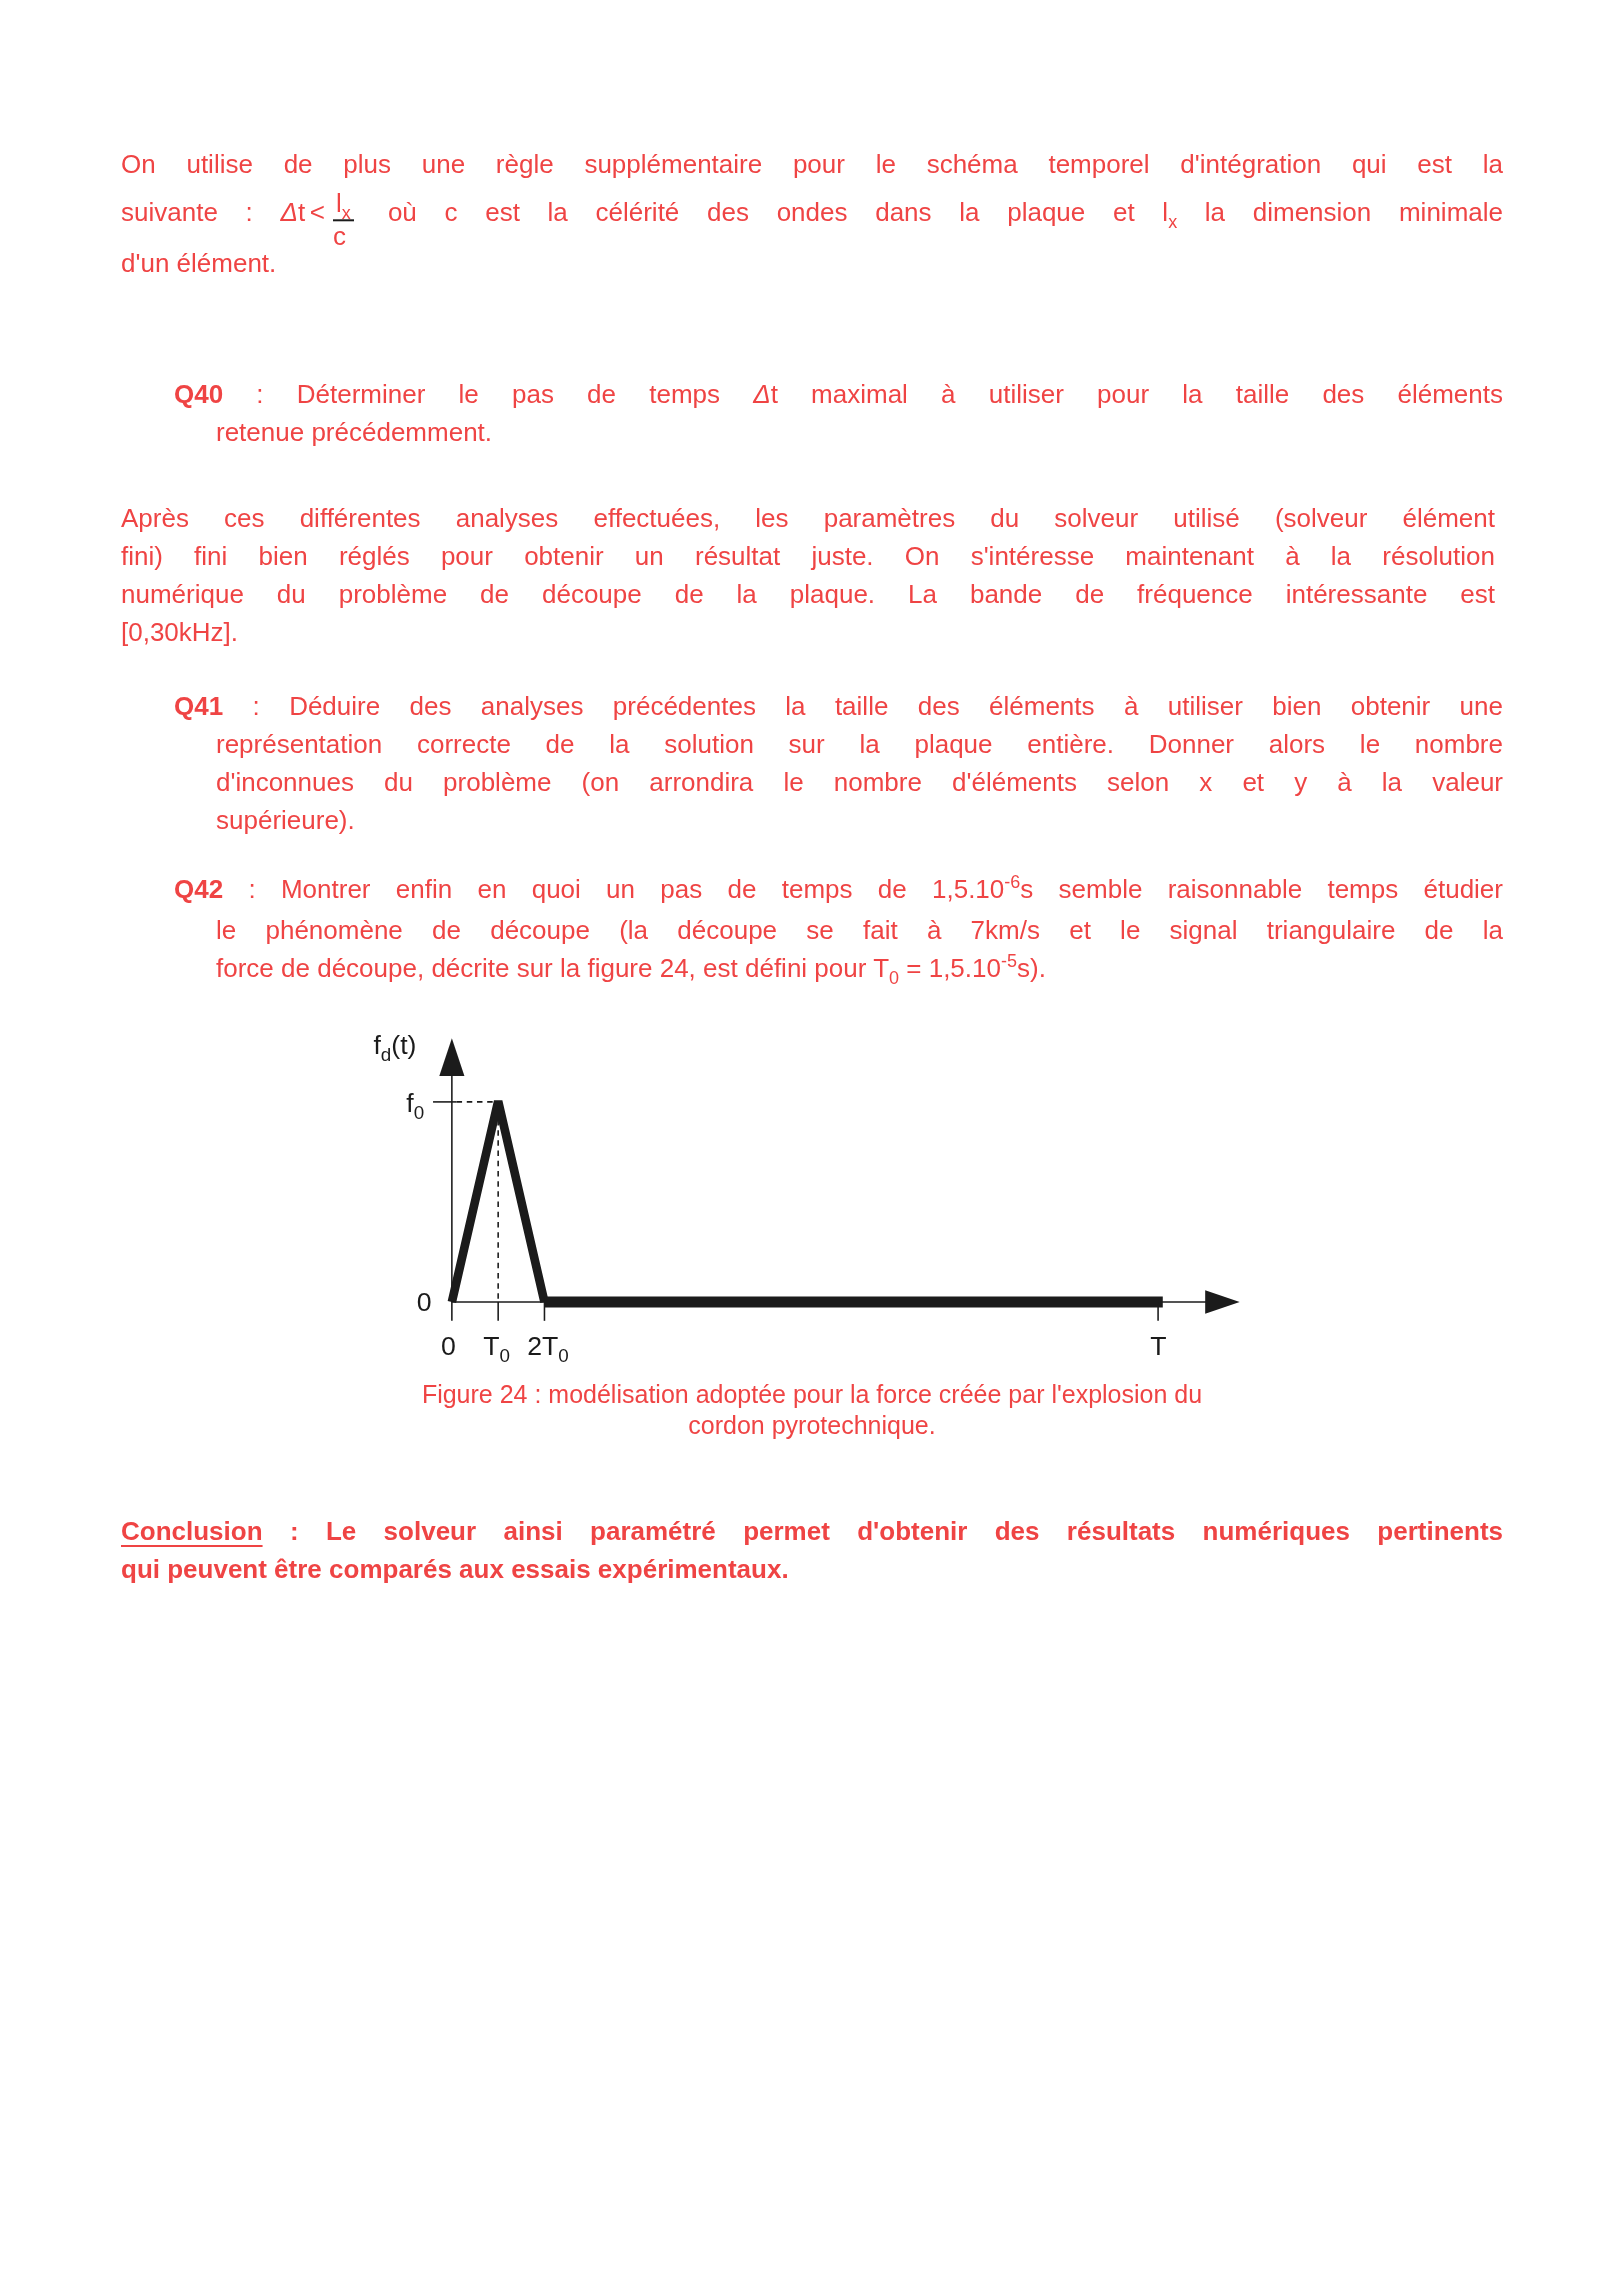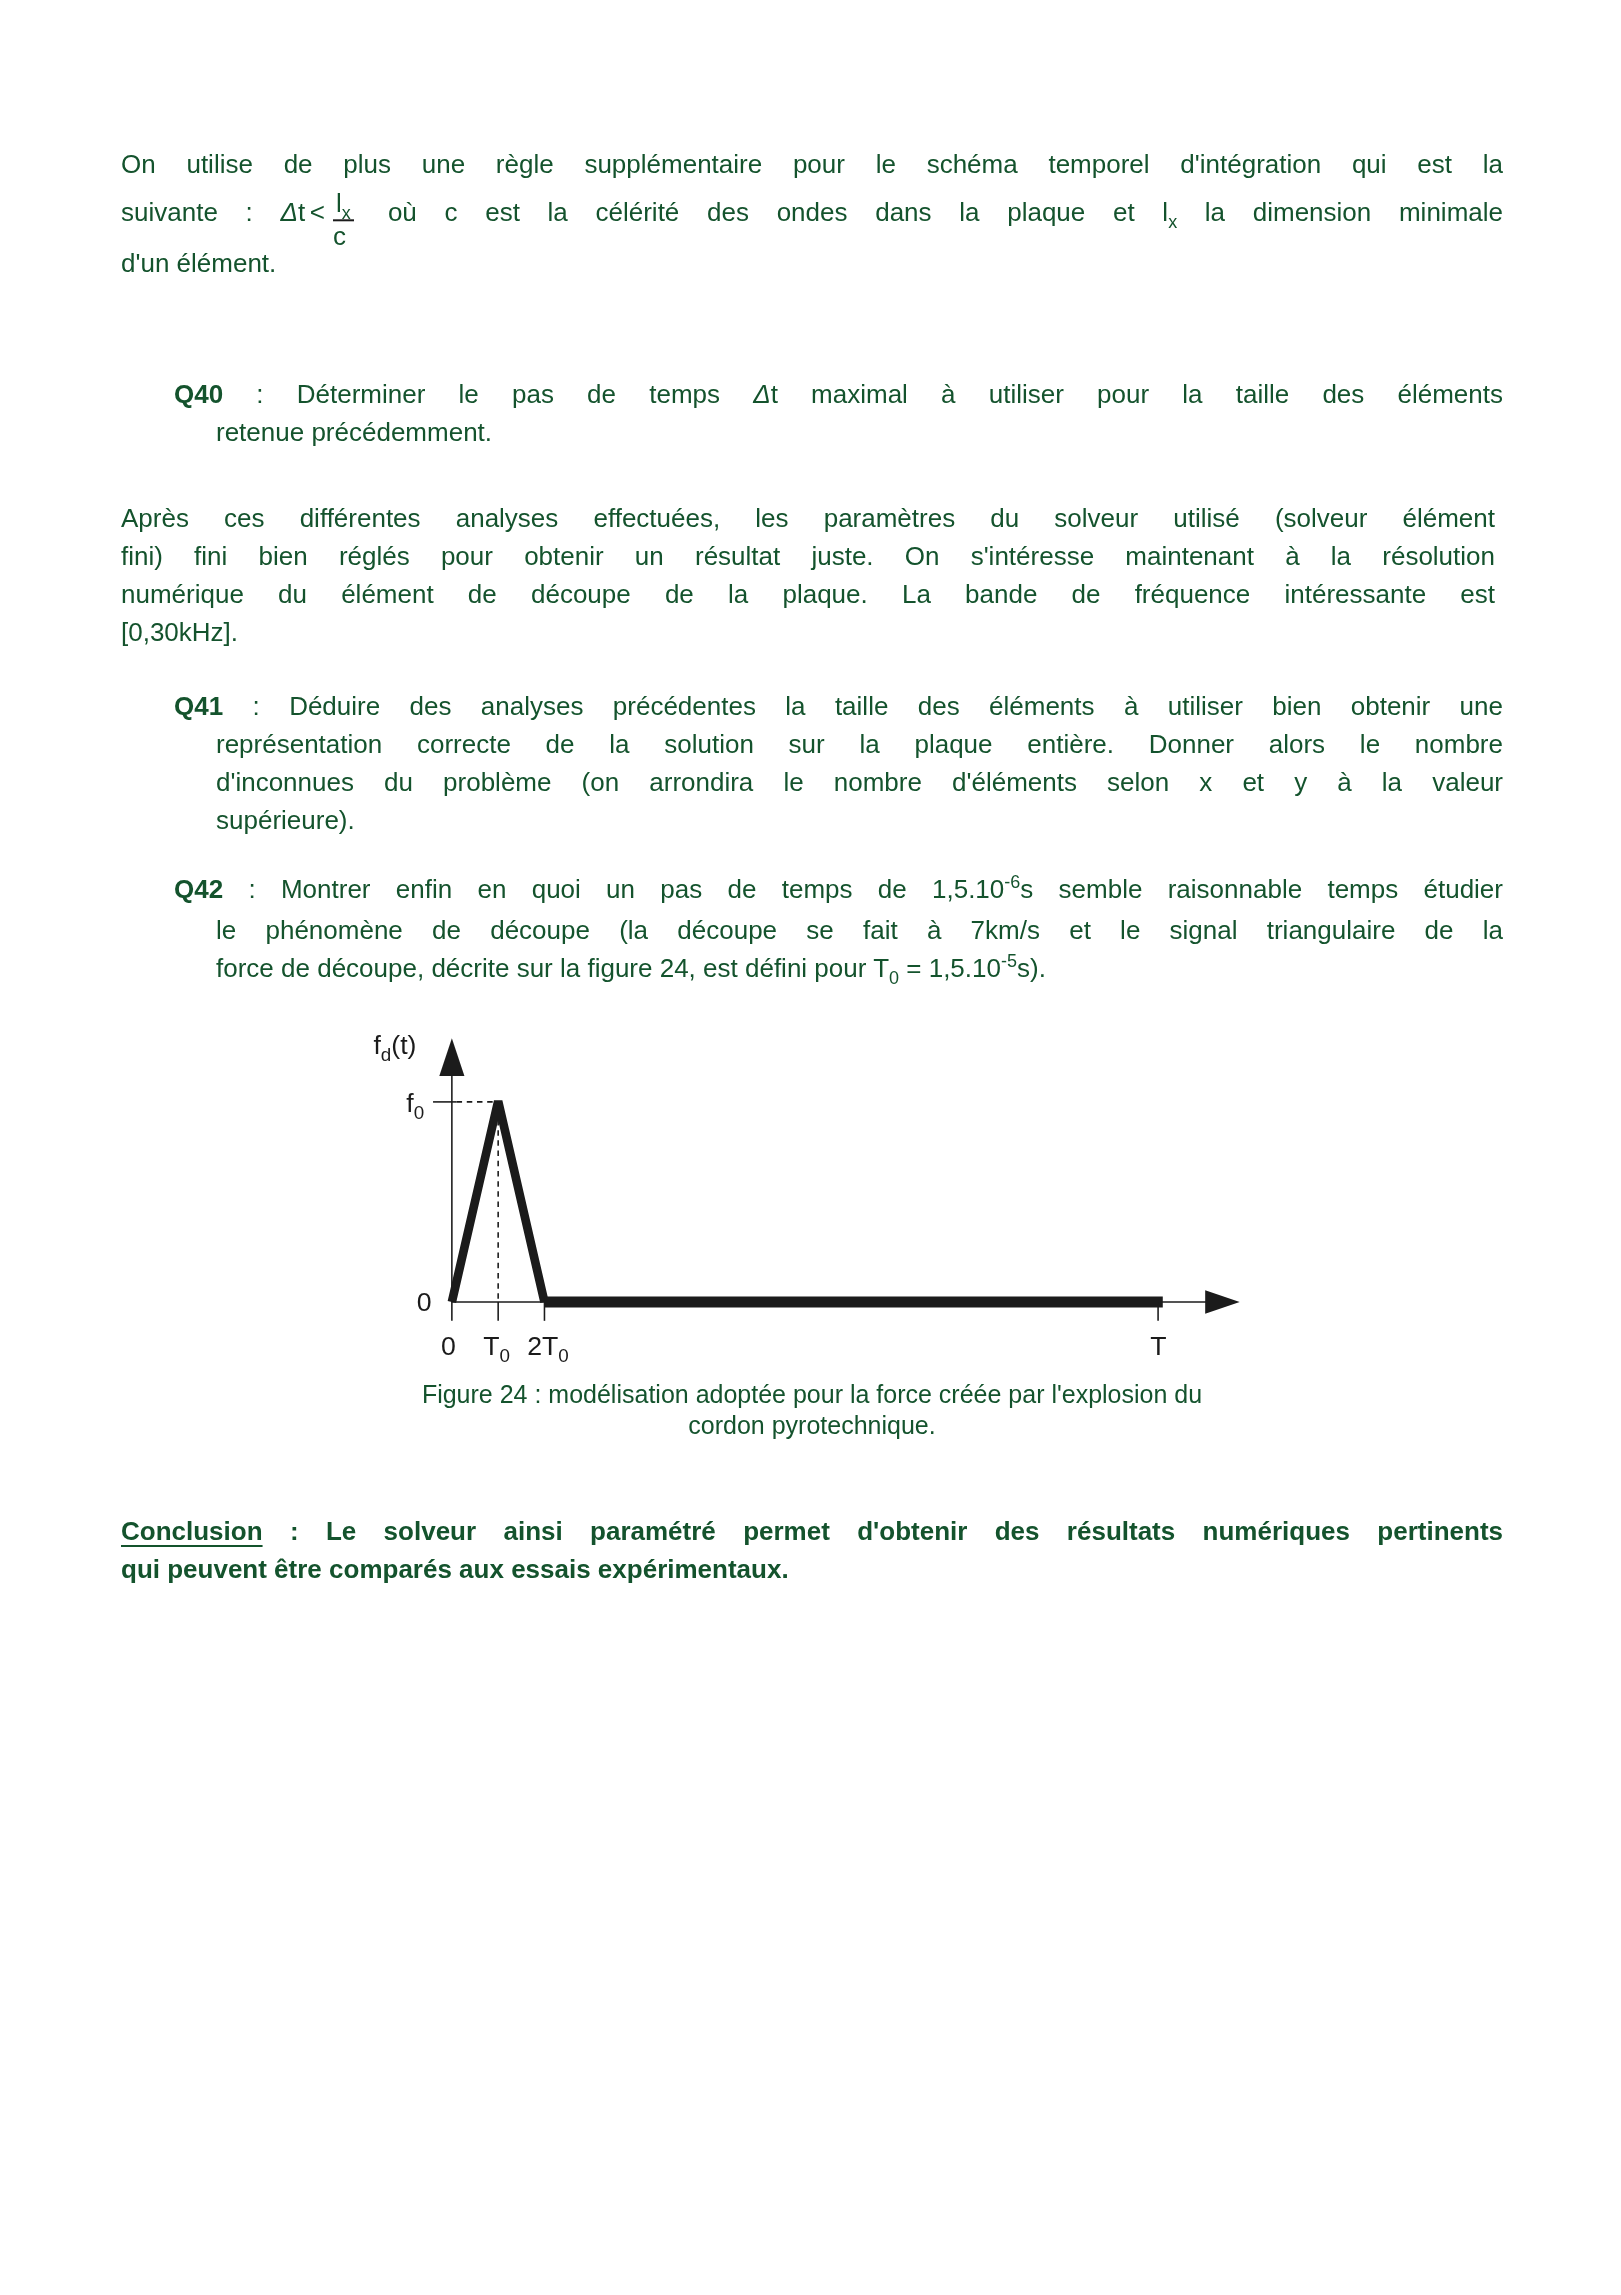--- a/index.html
+++ b/index.html
@@ -1,20 +1,20 @@
 <!DOCTYPE html>
 <html style="font-size:12.6px"><head>
 <meta charset="utf-8">
 <style>
   html,body { margin:0; padding:0; background:#ffffff; }
   .page {
     position:relative;
     width:1622px; height:2004px;
     background:#ffffff;
-    color:#14532d;
+    color:#ef4444;
     font-family:"Liberation Sans", sans-serif;
     font-size:26px;
     line-height:38px;
     overflow:hidden;
   }
   .content { padding:145px 119px 0 121px; }
 
   .jline { text-align:justify; text-align-last:justify; }
   .lline { text-align:left; }
 
@@ -75,21 +75,21 @@
     </div>
 
     <div class="qblock q40">
       <div class="jline qfirst"><span class="qlabel">Q40</span><span> : </span><span>Déterminer le pas de temps </span><span class="it">Δ</span><span>t</span><span> maximal à utiliser pour la taille des éléments</span></div>
       <div class="lline">retenue précédemment.</div>
     </div>
 
     <div class="p2">
       <div class="jline">Après ces différentes analyses effectuées, les paramètres du solveur utilisé (solveur élément</div>
       <div class="jline">fini) fini bien réglés pour obtenir un résultat juste. On s'intéresse maintenant à la résolution</div>
-      <div class="jline">numérique du élément de découpe de la plaque. La bande de fréquence intéressante est</div>
+      <div class="jline">numérique du problème de découpe de la plaque. La bande de fréquence intéressante est</div>
       <div class="lline">[0,30kHz].</div>
     </div>
 
     <div class="qblock q41">
       <div class="jline qfirst"><span class="qlabel">Q41</span><span> : </span><span>Déduire des analyses précédentes la taille des éléments à utiliser bien obtenir une</span></div>
       <div class="jline">représentation correcte de la solution sur la plaque entière. Donner alors le nombre</div>
       <div class="jline">d'inconnues du problème (on arrondira le nombre d'éléments selon x et y à la valeur</div>
       <div class="lline">supérieure).</div>
     </div>
 

